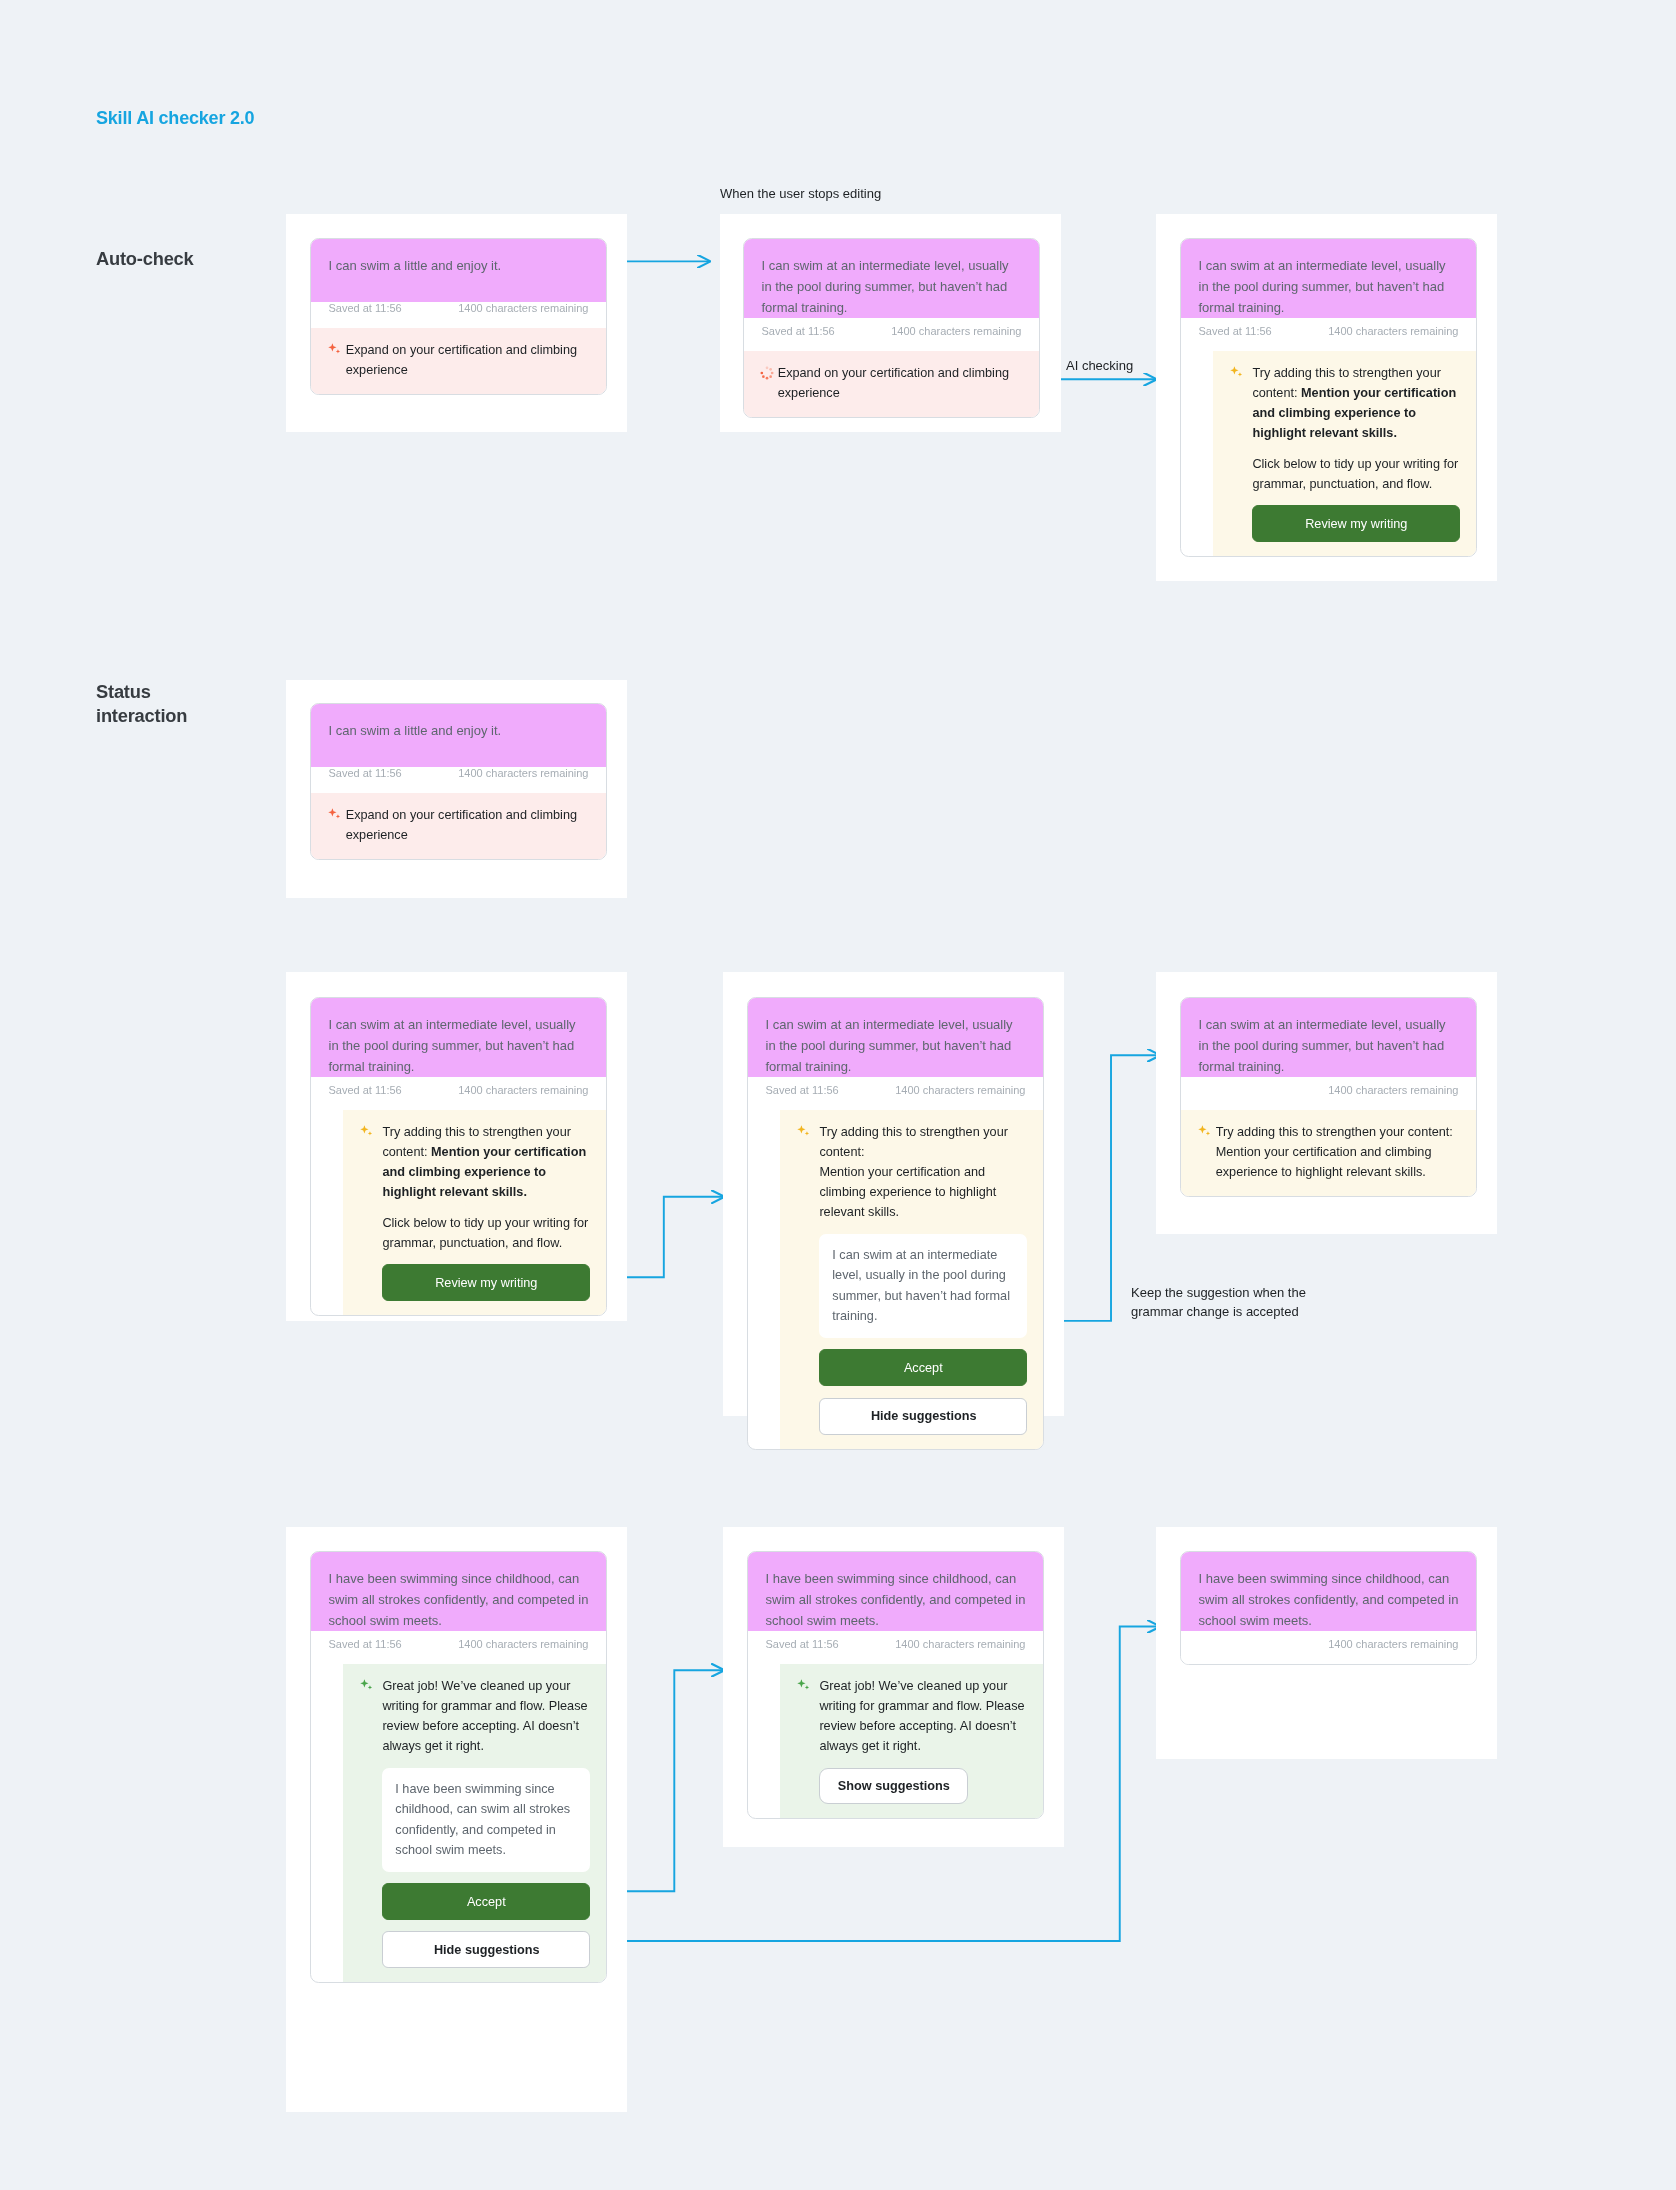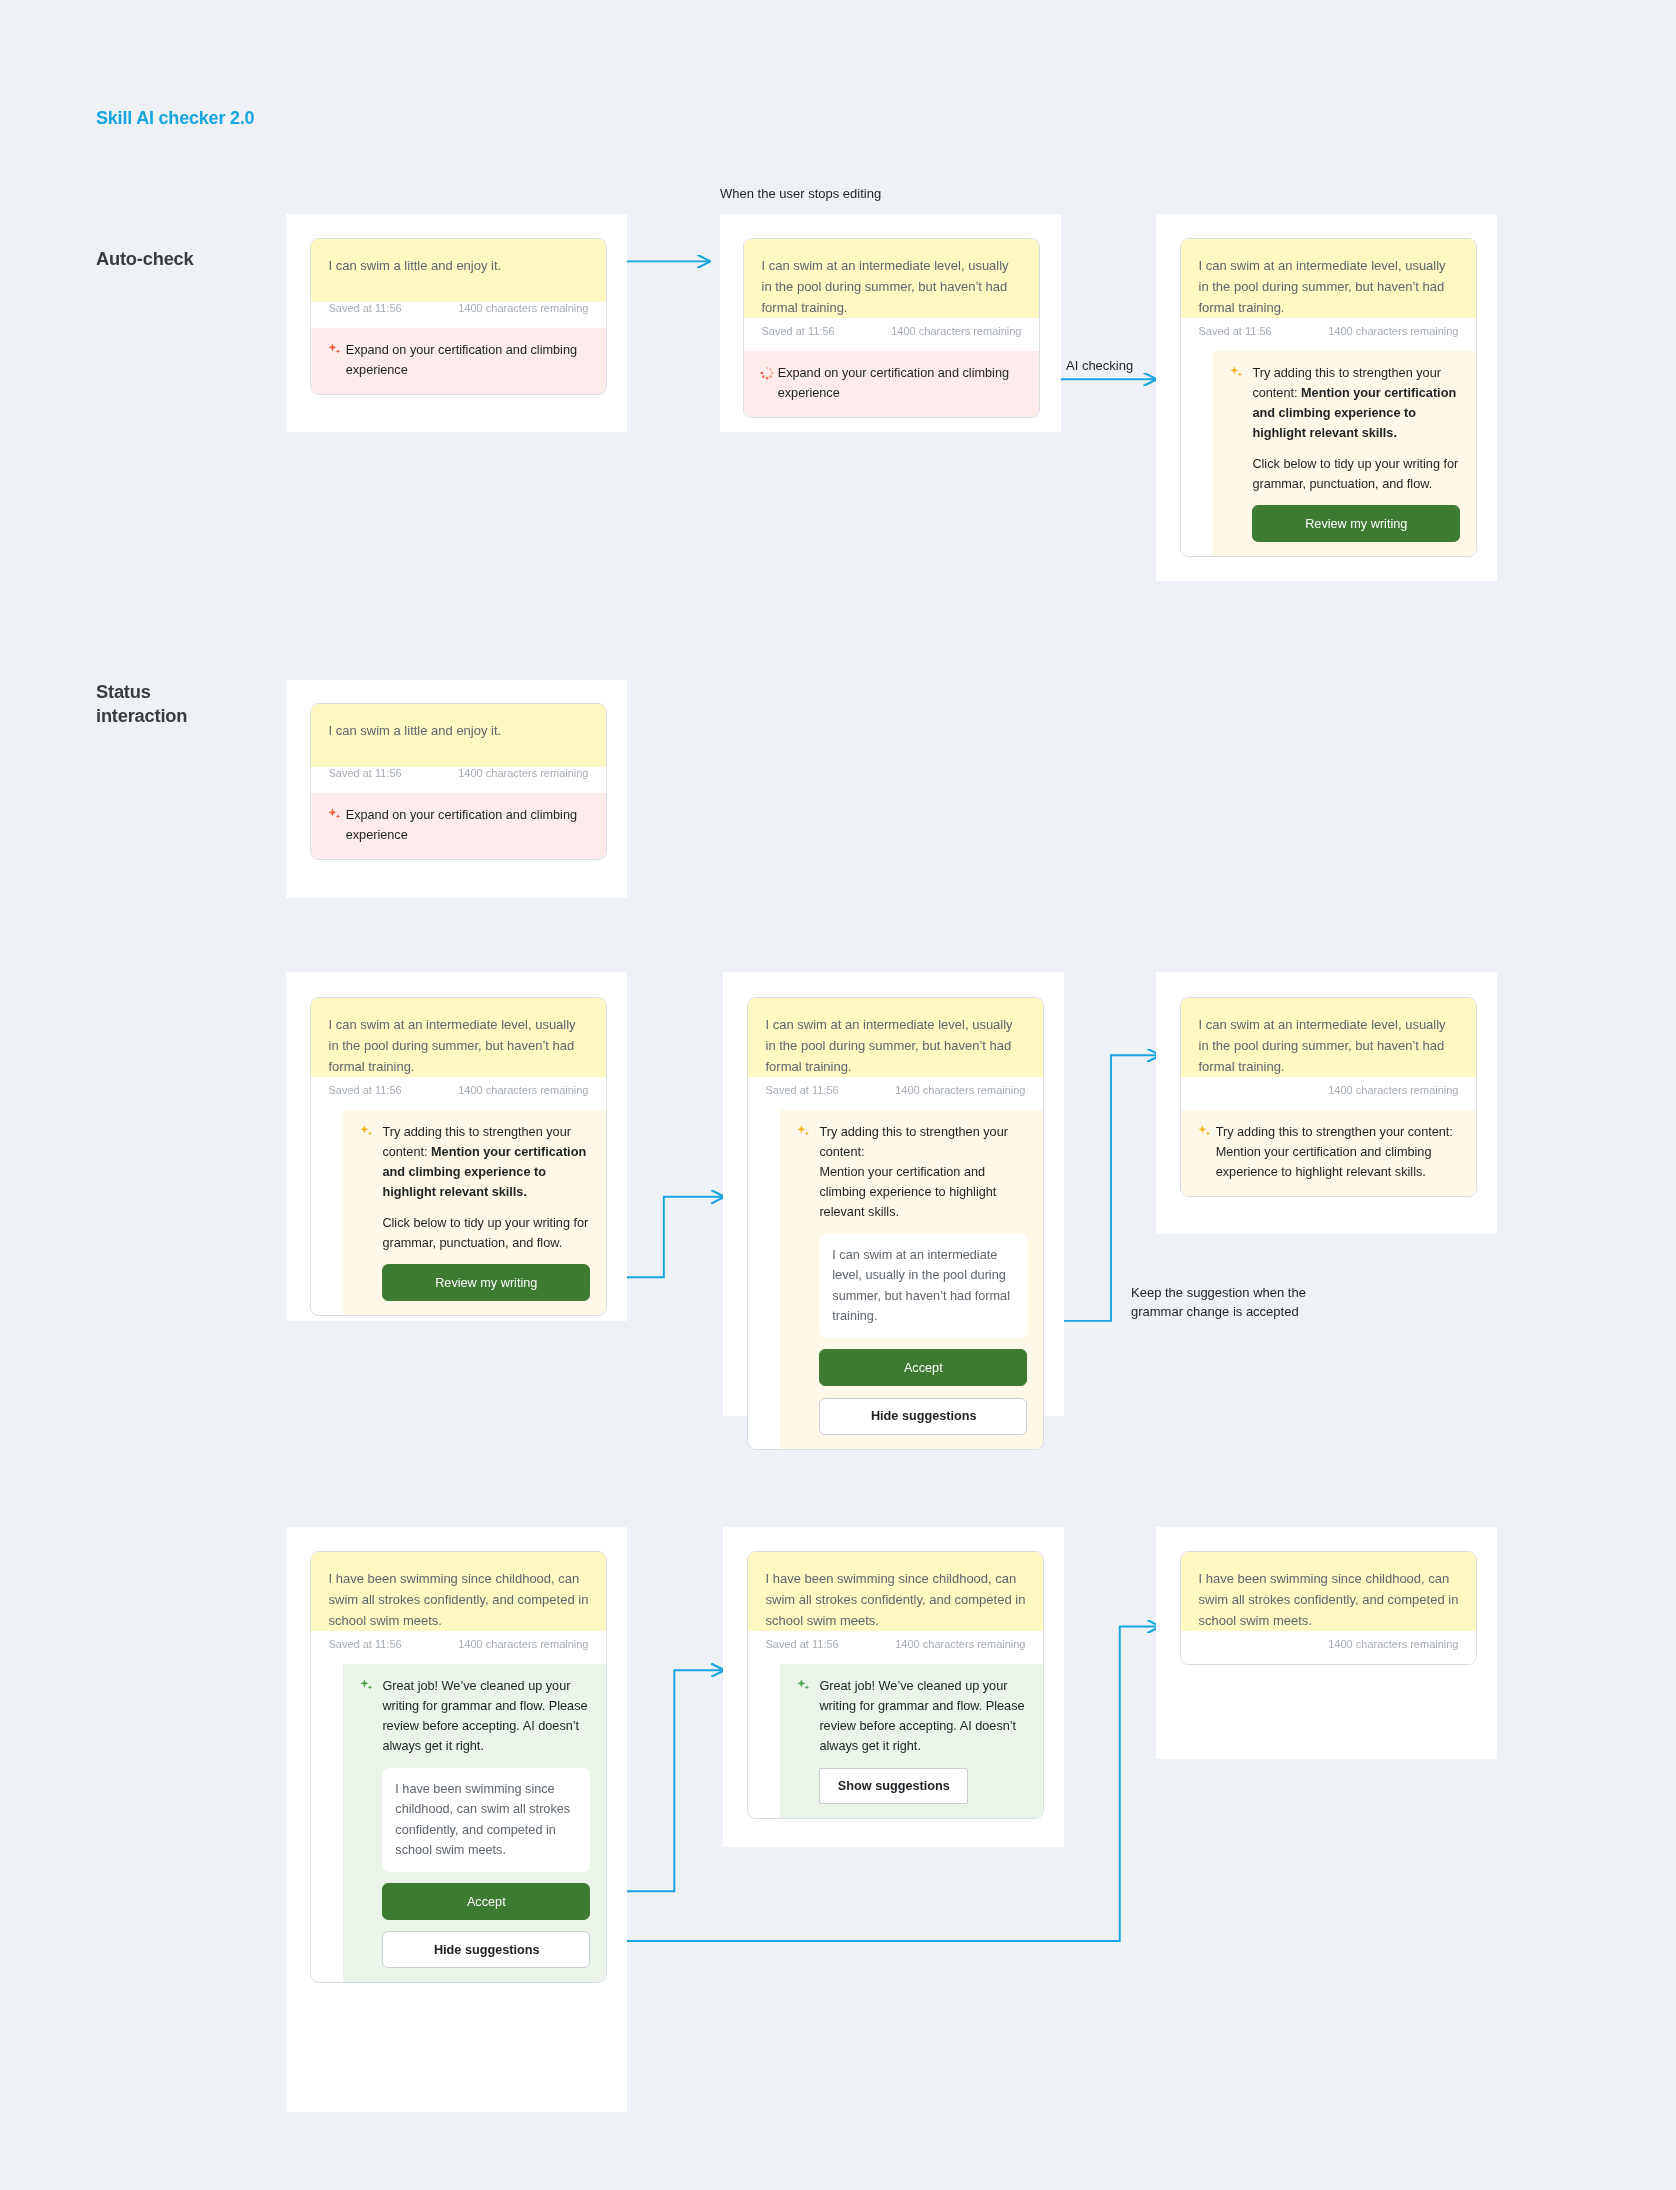--- a/index.html
+++ b/index.html
@@ -51,21 +51,21 @@
   
   .card {
     position: absolute;
     background: #ffffff;
     border: 0.9px solid #d8dde2;
     border-radius: 8.7px;
     overflow: hidden;
   }
   .card-body {
     padding: 15.7px 17.5px 0 17.5px;
-    background: #fef9c3;
+    background: #f0abfc;
   }
   .card-text {
     font-size: 13px;
     line-height: 1.62;
     color: #5e666e;
   }
   .card-meta {
     display: flex;
     justify-content: space-between;
     align-items: baseline;
@@ -149,21 +149,21 @@
     font-weight: bold;
     padding-left: 8px;
   }
   .btn-inline {
     display: inline-block;
     width: auto;
     padding: 9.6px 17.5px;
     background: #ffffff;
     color: #1d2124;
     border: 0.9px solid #c9ced3;
-    border-radius: 2px;
+    border-radius: 9px;
     font-size: 12.7px;
     font-weight: bold;
     margin-top: 12.2px;
     cursor: pointer;
     font-family: "Liberation Sans", sans-serif;
   }
 
   
   .conn {
     position: absolute;

